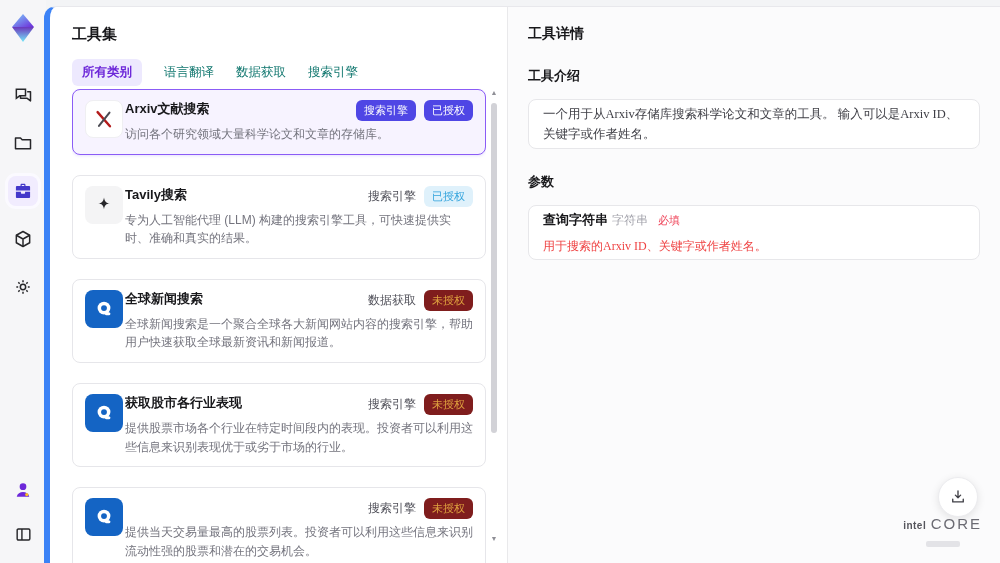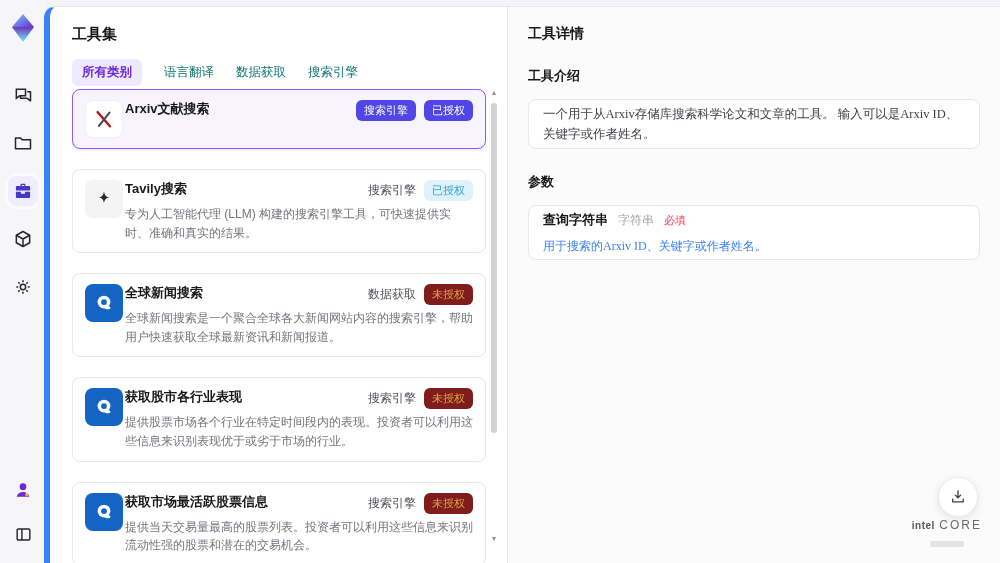--- a/index.html
+++ b/index.html
@@ -50,31 +50,31 @@
   .vscroll .thumb { position:absolute; left:1px; top:14px; width:6px; height:330px; background:#d2d2d7; border-radius:3px; }
 
   
   .detail { position:absolute; left:457px; right:0; top:0; bottom:0; background:#fbfbfc;
             border-left:1px solid #e9e9eb; border-top-right-radius:0; padding:18px 20px; }
   .detail-title { font-size:14px; font-weight:bold; margin-bottom:24px; }
   .section-h { font-size:13px; font-weight:bold; margin-bottom:14px; }
   .box { background:#fff; border:1px solid #e7e7ea; border-radius:8px; padding:4px 14px; margin-bottom:24px;font-family:Liberation Serif, serif; }
   .intro-text { font-size:12.5px; color:#3f3f46; line-height:1.6; }
   .param-name { font-size:13px; font-weight:bold; display:inline; }
-  .param-type { font-size:12px; color:#a1a1aa; margin-left:6px; }
+  .param-type { font-size:12px; color:#a1a1aa; }
   .param-req  { font-size:11px; color:#ef4459; margin-left:6px; }
-  .param-desc { margin-top:9px; font-size:12px; color:#3b82f6; }
+  .param-desc { margin-top:9px; font-size:12px; color:#ef4444; }
 
   
   .fab { position:absolute; right:22px; bottom:46px; width:40px; height:40px; border-radius:50%;
          background:#fff; border:1px solid #ececef; box-shadow:0 2px 8px rgba(0,0,0,.10);
          display:flex; align-items:center; justify-content:center; cursor:pointer; }
   .brand { position:absolute; right:18px; bottom:12px; text-align:center; color:#55555c; }
   .brand .l1 { font-size:10px; font-weight:bold; letter-spacing:.5px; }
-  .brand .l2 { font-size:12px; letter-spacing:2px; color:#6b6b73;margin-top:38px; }
+  .brand .l2 { font-size:15px; letter-spacing:2px; color:#6b6b73;margin-top:38px; }
   .brand .sub { display:inline-block; margin-top:2px; width:34px; height:6px; background:#e3e3e7; border-radius:2px; }
 
   svg { display:block; }
 </style>
 </head>
 <body>
 
 <div class="rail">
   <div class="rail-logo">
     <svg width="32" height="32" viewBox="0 0 32 32">
@@ -177,20 +177,21 @@
           </svg>
         </div>
         <div class="card-body">
           <div class="card-top">
             <div class="tool-name">Arxiv文献搜索</div>
             <div class="card-badges">
               <span class="badge solid">搜索引擎</span>
               <span class="badge solid">已授权</span>
             </div>
           </div>
+          <div class="tool-desc">访问各个研究领域大量科学论文和文章的存储库。</div>
         </div>
       </div>
 
       <div class="card">
         <div class="tool-icon gray">
           <svg width="20" height="20" viewBox="0 0 24 24" fill="#27272a">
             <path d="M12 3c.7 4.5 2.5 6.8 7 7-4.5.7-6.3 2.5-7 7-.7-4.5-2.5-6.3-7-7 4.5-.2 6.3-2.5 7-7z"></path>
           </svg>
         </div>
         <div class="card-body">
@@ -248,21 +249,20 @@
       <div class="card">
         <div class="tool-icon blue">
           <svg width="22" height="22" viewBox="0 0 24 24">
             <circle cx="12" cy="11" r="7" fill="#fff"></circle>
             <circle cx="12" cy="11" r="3.2" fill="#1464c4"></circle>
             <rect x="13" y="15.5" width="6" height="3.4" rx="1.7" fill="#fff"></rect>
           </svg>
         </div>
         <div class="card-body">
           <div class="card-top">
-            <div class="tool-name">获取市场最活跃股票信息</div>
             <div class="card-badges">
               <span class="cat-plain">搜索引擎</span>
               <span class="badge amber">未授权</span>
             </div>
           </div>
           <div class="tool-desc">提供当天交易量最高的股票列表。投资者可以利用这些信息来识别流动性强的股票和潜在的交易机会。</div>
         </div>
       </div>
 
       <div class="card">

